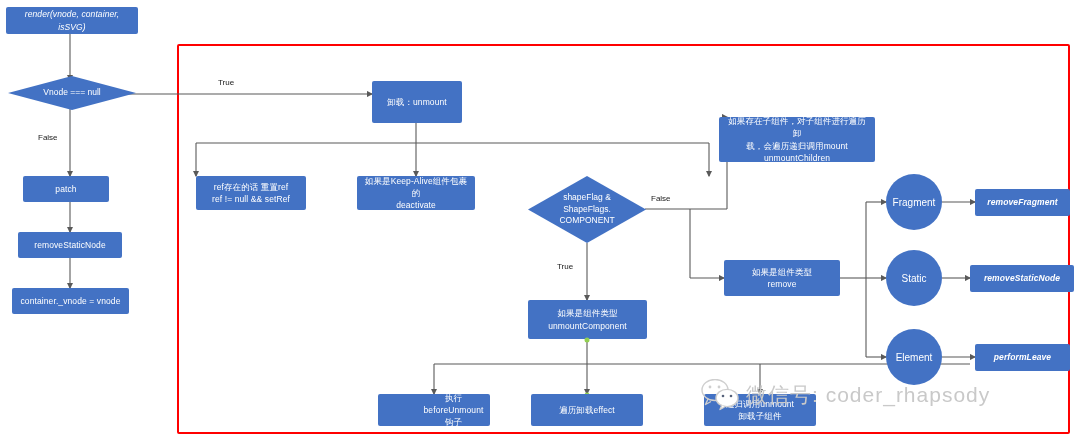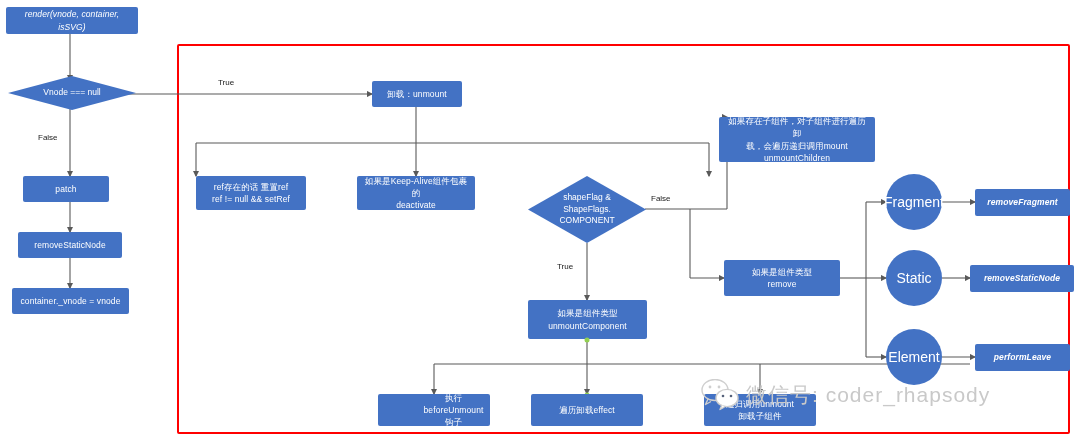--- a/index.html
+++ b/index.html
@@ -40,21 +40,21 @@
   .node.italic { font-style: italic; font-weight: bold; }
   .node .inner { width: 100%; }
   .circle {
     position: absolute;
     background: #4372C4;
     color: #fff;
     border-radius: 50%;
     display: flex;
     align-items: center;
     justify-content: center;
-    font-size: 14px;
+    font-size: 10px;
     text-align: center;
   }
   .diamond {
     position: absolute;
     display: flex;
     align-items: center;
     justify-content: center;
     color: #fff;
     font-size: 8.5px;
     line-height: 1.35;
@@ -181,21 +181,21 @@
   <div class="node" style="left:18px; top:232px; width:104px; height:26px;">
     <span class="inner">removeStaticNode</span>
   </div>
 
   <div class="node" style="left:12px; top:288px; width:117px; height:26px;">
     <span class="inner">container._vnode = vnode</span>
   </div>
 
   <div class="edge-label" style="left:218px; top:78px;">True</div>
 
-  <div class="node" style="left:372px; top:81px; width:90px; height:26px;">
+  <div class="node" style="left:372px; top:81px; width:90px; height:42px;">
     <span class="inner">卸载：unmount</span>
   </div>
 
   <div class="node" style="left:196px; top:176px; width:110px; height:34px;">
     <span class="inner">
       <span>ref存在的话 重置ref</span><br>
       <span>ref != null &amp;&amp; setRef</span>
     </span>
   </div>
 

